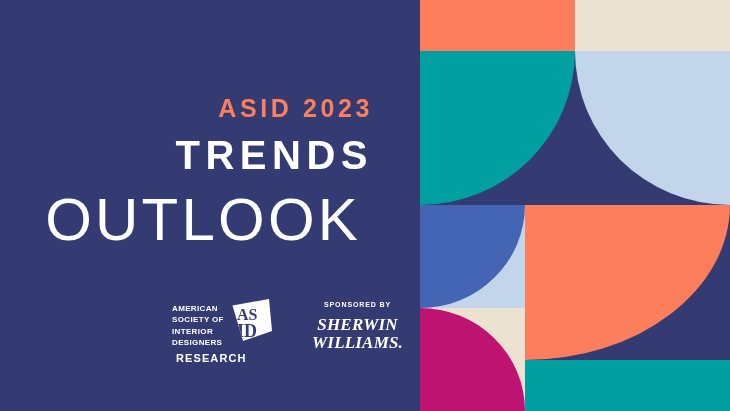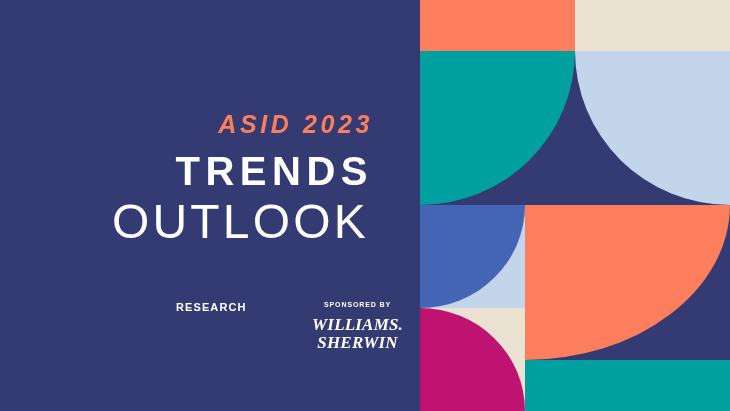--- a/index.html
+++ b/index.html
@@ -38,42 +38,41 @@
     width: 375px;
     text-align: right;
   }
 
   .eyebrow {
     color: #fc7e5c;
     font-size: 25px;
     font-weight: bold;
     letter-spacing: 3.6px;
     line-height: 1;
-    margin: 16px 0 14px 0;
+    margin: 0 0 14px 0;
     padding-right: 2px;
-    font-style: italic;
   }
 
   .title-line1 {
     color: #ffffff;
     font-size: 40px;
     font-weight: bold;
     letter-spacing: 5.5px;
     line-height: 1.02;
     margin: 0;
     padding-right: 2px;
   }
 
   .title-line2 {
     color: #ffffff;
-    font-size: 48px;
+    font-size: 60px;
     font-weight: normal;
     letter-spacing: 3.2px;
     line-height: 1.08;
-    margin: 4px;
+    margin: 12px;
     padding-right: 2px;
   }
 
   
   .logo-row {
     position: absolute;
     left: 172px;
     top: 297px;
     display: flex;
     align-items: flex-start;
@@ -165,29 +164,50 @@
 
     <div class="titleblock">
       <div class="eyebrow">ASID 2023</div>
       <div class="title-line1">TRENDS</div>
       <div class="title-line2">OUTLOOK</div>
     </div>
 
     <div class="logo-row">
 
       <div class="asid-logo">
+        <div class="asid-top">
+          <div class="asid-words">
+            <div>AMERICAN</div>
+            <div>SOCIETY OF</div>
+            <div>INTERIOR</div>
+            <div>DESIGNERS</div>
+          </div>
+
+          <svg class="asid-mark" viewBox="0 0 46 46">
+            <defs>
+              <clipPath id="markClip">
+                <path d="M3.5 8.5 L40 2 L43 34 L14 44 Z"></path>
+              </clipPath>
+            </defs>
+            <path d="M3.5 8.5 L40 2 L43 34 L14 44 Z" fill="#ffffff"></path>
+            <g clip-path="url(#markClip)" fill="#343b72" font-family="'Liberation Serif', serif" font-weight="bold">
+              <text x="8" y="23" font-size="16" letter-spacing="0">AS</text>
+              <text x="8" y="40" font-size="18" letter-spacing="0">ID</text>
+            </g>
+          </svg>
+        </div>
 
         <div class="asid-research">RESEARCH</div>
       </div>
 
       <div class="sponsor">
         <div class="sponsor-label">SPONSORED BY</div>
         <div class="sponsor-name">
+          <div>SHERWIN</div>
           <div>WILLIAMS.</div>
-          <div>SHERWIN</div>
         </div>
       </div>
 
     </div>
   </div>
 
   <div class="pattern" id="pattern">
       <div class="tile" style="left: 0px; top: 0px; width: 155px; height: 51px; background: rgb(252, 126, 92); border-radius: 0px;"></div>
       <div class="tile" style="left: 155px; top: 0px; width: 155px; height: 51px; background: rgb(235, 226, 210); border-radius: 0px;"></div>
       <div class="tile" style="left: 0px; top: 51px; width: 155px; height: 154px; background: rgb(0, 160, 160); border-radius: 0px 0px 100%;"></div>

